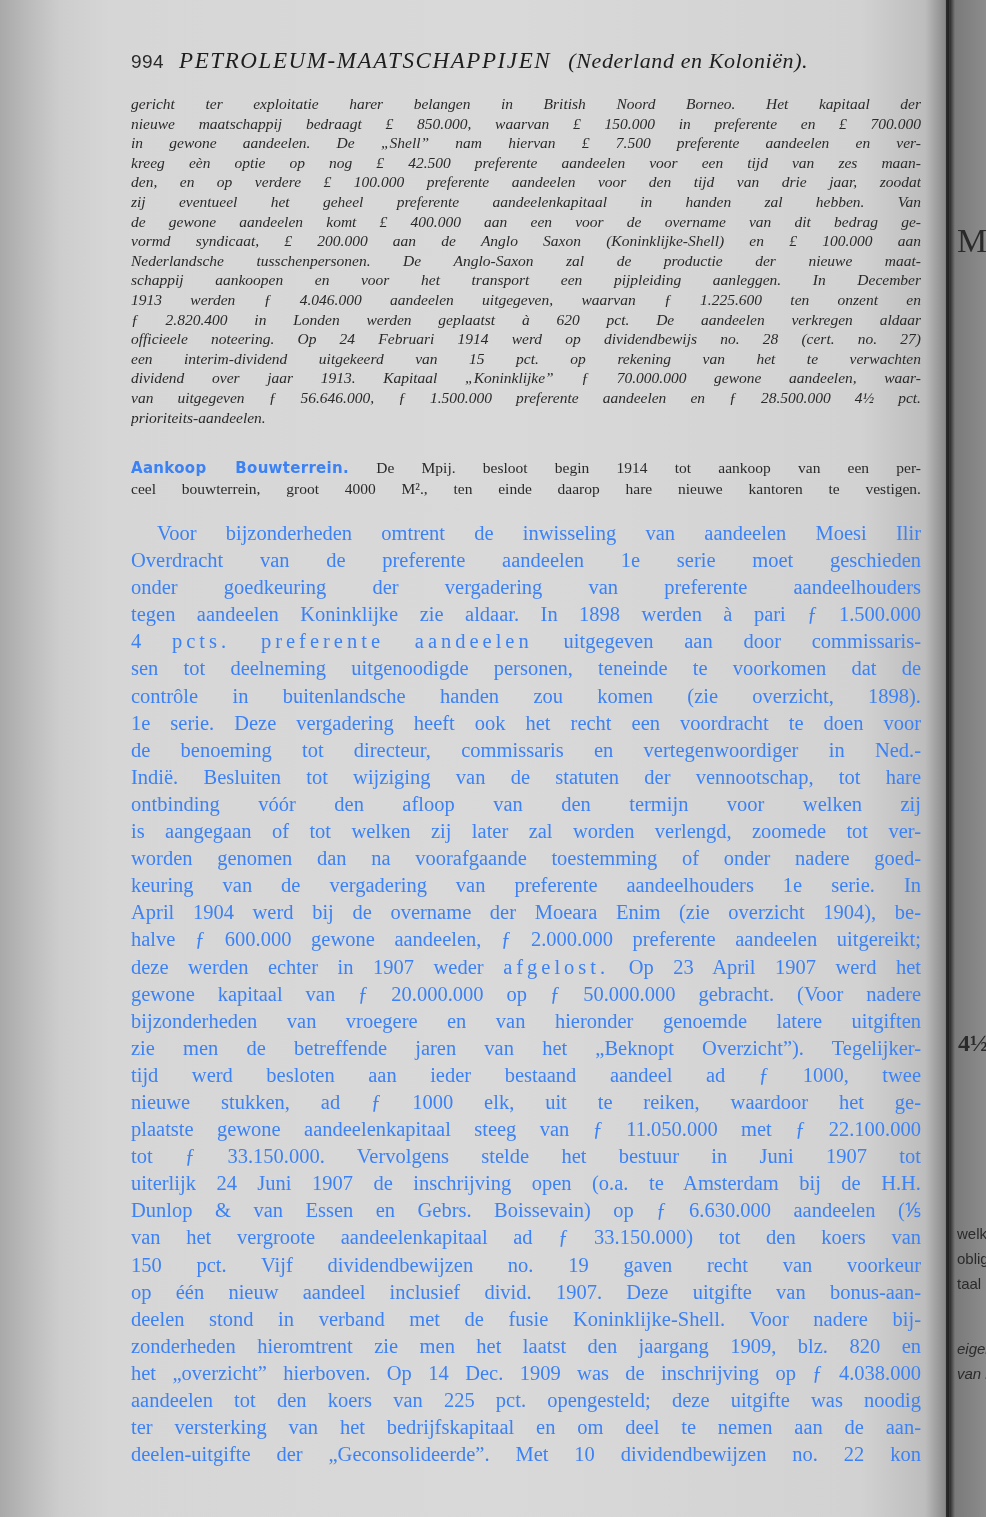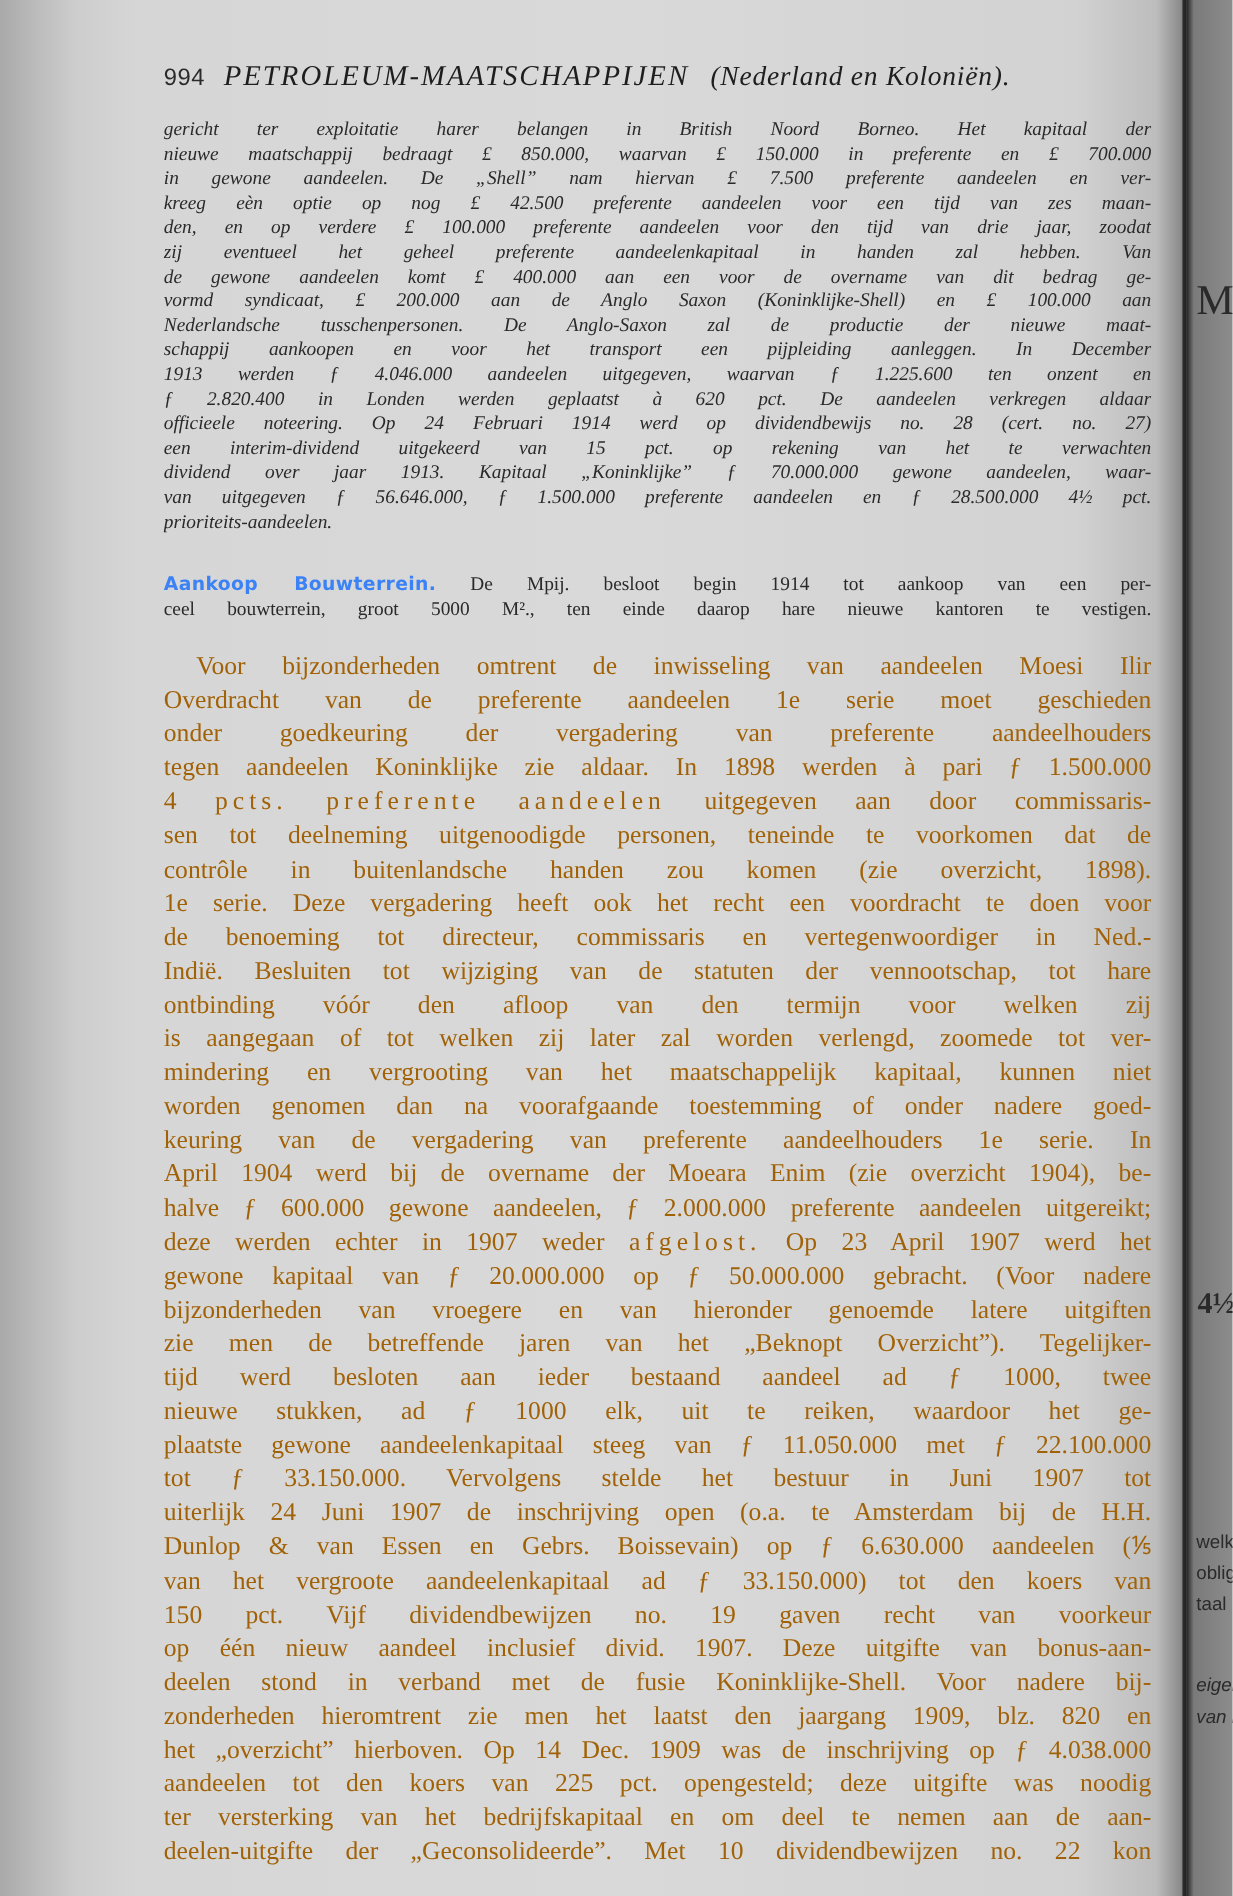--- a/index.html
+++ b/index.html
@@ -22,21 +22,21 @@
       position: absolute; left: 131px; width: 790px;
       font-family: "Liberation Serif", serif; font-size: 15.5px; line-height: 19.6px; color: #2a2a2a;
     }
     .small .line, .big .line { display: block; white-space: nowrap; text-align: justify; text-align-last: justify; overflow: hidden; }
     .small .line.last, .big .line.last { text-align-last: left; }
 
     .run-in { font-family: "DejaVu Sans", sans-serif; font-weight: bold; font-size: 15px; letter-spacing: 0.3px; color: #3b82f6; }
 
     .big {
       position: absolute; left: 131px; width: 790px;
-      font-family: "Liberation Serif", serif; font-size: 20.5px; line-height: 27.1px; color: #a16207;
+      font-family: "Liberation Serif", serif; font-size: 20.5px; line-height: 27.1px; color: #3b82f6;
     }
     .spaced { letter-spacing: 4px; }
 
     .crease { position: absolute; left: 946px; top: 0; width: 3px; height: 1517px; background: #1a1a1a; opacity: 0.8; }
     .next-page-frag {
       position: absolute; font-family: "Liberation Serif", serif; color: #2a2a2a; white-space: nowrap;
     }
     .frag-M { left: 957px; top: 222px; font-size: 34px; }
     .frag-41 { left: 958px; top: 1030px; font-size: 24px; font-weight: bold; }
     .frag-small { font-size: 15px; font-family: "Liberation Sans", sans-serif; }
@@ -70,42 +70,41 @@
     <span class="line">dividend over jaar 1913. Kapitaal „Koninklijke” ƒ 70.000.000 gewone aandeelen, waar-</span>
     <span class="line">van uitgegeven ƒ 56.646.000, ƒ 1.500.000 preferente aandeelen en ƒ 28.500.000 4½ pct.</span>
     <span class="line last">prioriteits-aandeelen.</span>
   </div>
 
   <div class="small" style="top:458px;">
     <span class="line">
       <span class="run-in">Aankoop Bouwterrein.</span>
       <span>De Mpij. besloot begin 1914 tot aankoop van een per-</span>
     </span>
-    <span class="line">ceel bouwterrein, groot 5000 M²., ten einde daarop hare nieuwe kantoren te vestigen.</span>
+    <span class="line">ceel bouwterrein, groot 4000 M²., ten einde daarop hare nieuwe kantoren te vestigen.</span>
   </div>
 
   <div class="big" style="top:520px;">
     <span class="line" style="padding-left:26px;">Voor bijzonderheden omtrent de inwisseling van aandeelen Moesi Ilir</span>
     <span class="line">Overdracht van de preferente aandeelen 1e serie moet geschieden</span>
     <span class="line">onder goedkeuring der vergadering van preferente aandeelhouders</span>
     <span class="line">tegen aandeelen Koninklijke zie aldaar. In 1898 werden à pari ƒ 1.500.000</span>
     <span class="line">
       <span>4 </span><span class="spaced">pcts.</span>
       <span class="spaced">preferente</span>
       <span class="spaced">aandeelen</span>
       <span>uitgegeven aan door commissaris-</span>
     </span>
     <span class="line">sen tot deelneming uitgenoodigde personen, teneinde te voorkomen dat de</span>
     <span class="line">contrôle in buitenlandsche handen zou komen (zie overzicht, 1898).</span>
     <span class="line">1e serie. Deze vergadering heeft ook het recht een voordracht te doen voor</span>
     <span class="line">de benoeming tot directeur, commissaris en vertegenwoordiger in Ned.-</span>
     <span class="line">Indië. Besluiten tot wijziging van de statuten der vennootschap, tot hare</span>
     <span class="line">ontbinding vóór den afloop van den termijn voor welken zij</span>
     <span class="line">is aangegaan of tot welken zij later zal worden verlengd, zoomede tot ver-</span>
-    <span class="line">mindering en vergrooting van het maatschappelijk kapitaal, kunnen niet</span>
     <span class="line">worden genomen dan na voorafgaande toestemming of onder nadere goed-</span>
     <span class="line">keuring van de vergadering van preferente aandeelhouders 1e serie. In</span>
     <span class="line">April 1904 werd bij de overname der Moeara Enim (zie overzicht 1904), be-</span>
     <span class="line">halve ƒ 600.000 gewone aandeelen, ƒ 2.000.000 preferente aandeelen uitgereikt;</span>
     <span class="line">
       <span>deze werden echter in 1907 weder</span>
       <span class="spaced">afgelost.</span>
       <span>Op 23 April 1907 werd het</span>
     </span>
     <span class="line">gewone kapitaal van ƒ 20.000.000 op ƒ 50.000.000 gebracht. (Voor nadere</span>

